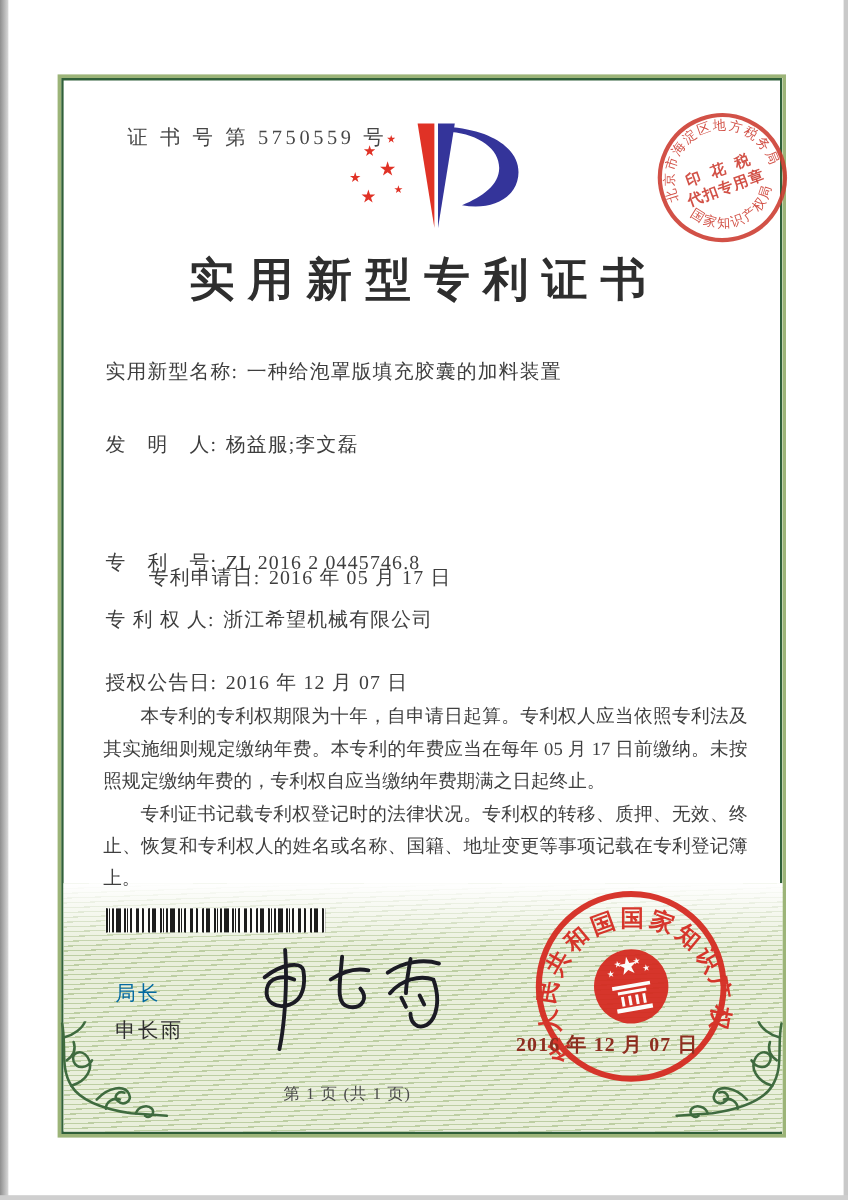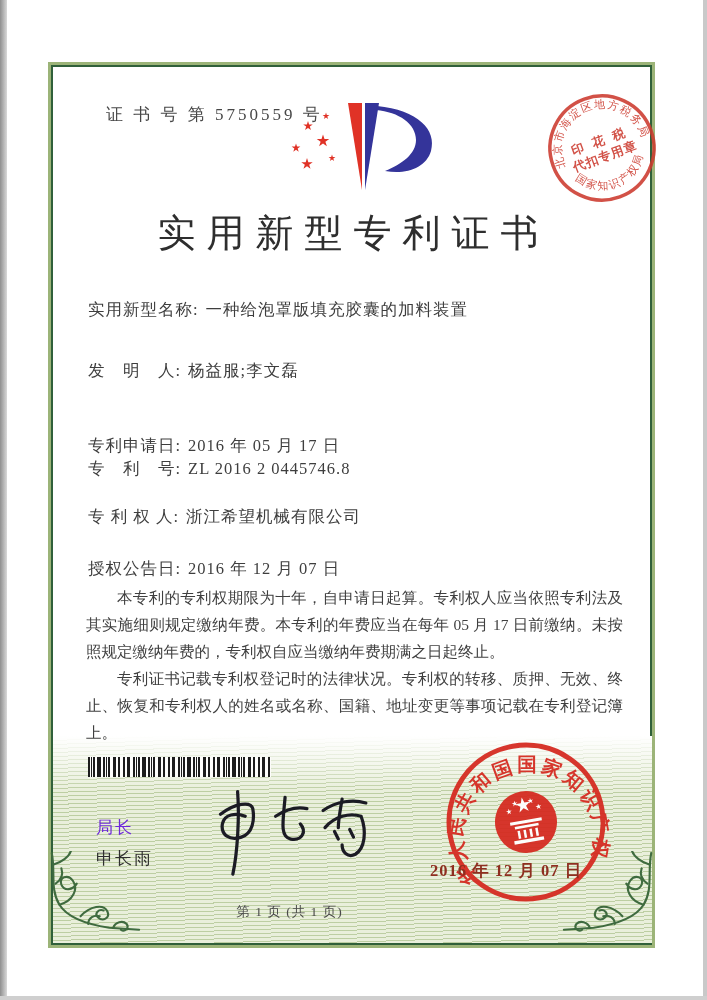--- a/index.html
+++ b/index.html
@@ -33,43 +33,43 @@
     content:"";position:absolute;left:0;top:0;right:0;height:55px;
     background:linear-gradient(#ffffff,rgba(255,255,255,0));
   }
 
   .cert-no{position:absolute;left:78px;top:103px;font-size:17px;letter-spacing:3px;color:#474747;margin-left:28px;}
 
   .logo{position:absolute;left:278px;top:100px;width:170px;height:102px;}
 
   .title{
     position:absolute;left:0;top:208px;width:707px;text-align:center;
-    font-size:38px;font-weight:normal;letter-spacing:11px;color:#2e2e2e;
+    font-size:38px;font-weight:bold;letter-spacing:11px;color:#2e2e2e;
   }
 
   .field{position:absolute;left:88px;font-size:16.5px;color:#3e3e3e;white-space:nowrap;}
   .field .lab{letter-spacing:1px;}
   .field .val{margin-left:7px;letter-spacing:1px;}
-  .f0{top:299px;} .f1{top:360px;} .f2{top:430px;margin-top:28px;} .f3{top:435px;} .f4{top:506px;} .f5{top:558px;}
+  .f0{top:299px;} .f1{top:360px;} .f2{top:430px;margin-top:28px;} .f3{top:471px;margin-left:36px;} .f4{top:506px;} .f5{top:558px;}
 
   .body-text{
     position:absolute;left:86px;top:584px;width:537px;
     font-size:15.5px;line-height:27px;color:#3f3f3f;text-align:justify;
   }
   .body-text p{margin:0;text-indent:2em;}
 
   .barcode{
     position:absolute;left:88px;top:757px;width:183px;height:20px;
     background-color:#fdfdfb;
     background-image:
       repeating-linear-gradient(90deg,#1c1c1c 0 2px,rgba(0,0,0,0) 2px 5px),
       repeating-linear-gradient(90deg,#1c1c1c 0 1px,rgba(0,0,0,0) 1px 3px,#1c1c1c 3px 4px,rgba(0,0,0,0) 4px 9px);
   }
 
-  .signer-title{position:absolute;left:96px;top:816px;font-size:17px;letter-spacing:2px;color:#6d28d9;}
+  .signer-title{position:absolute;left:96px;top:816px;font-size:17px;letter-spacing:2px;color:#0369a1;}
   .signer-name{position:absolute;left:96px;top:847px;font-size:17px;letter-spacing:2px;color:#2f2f2f;}
 
   .signature{position:absolute;left:192px;top:778px;width:190px;height:105px;}
 
   .office-seal{position:absolute;left:426px;top:722px;width:200px;height:200px;opacity:.93;}
   .seal-date{
     position:absolute;left:430px;top:860px;font-size:16.5px;font-weight:bold;
     color:#8e2e20;letter-spacing:1px;white-space:nowrap;
   }
 

